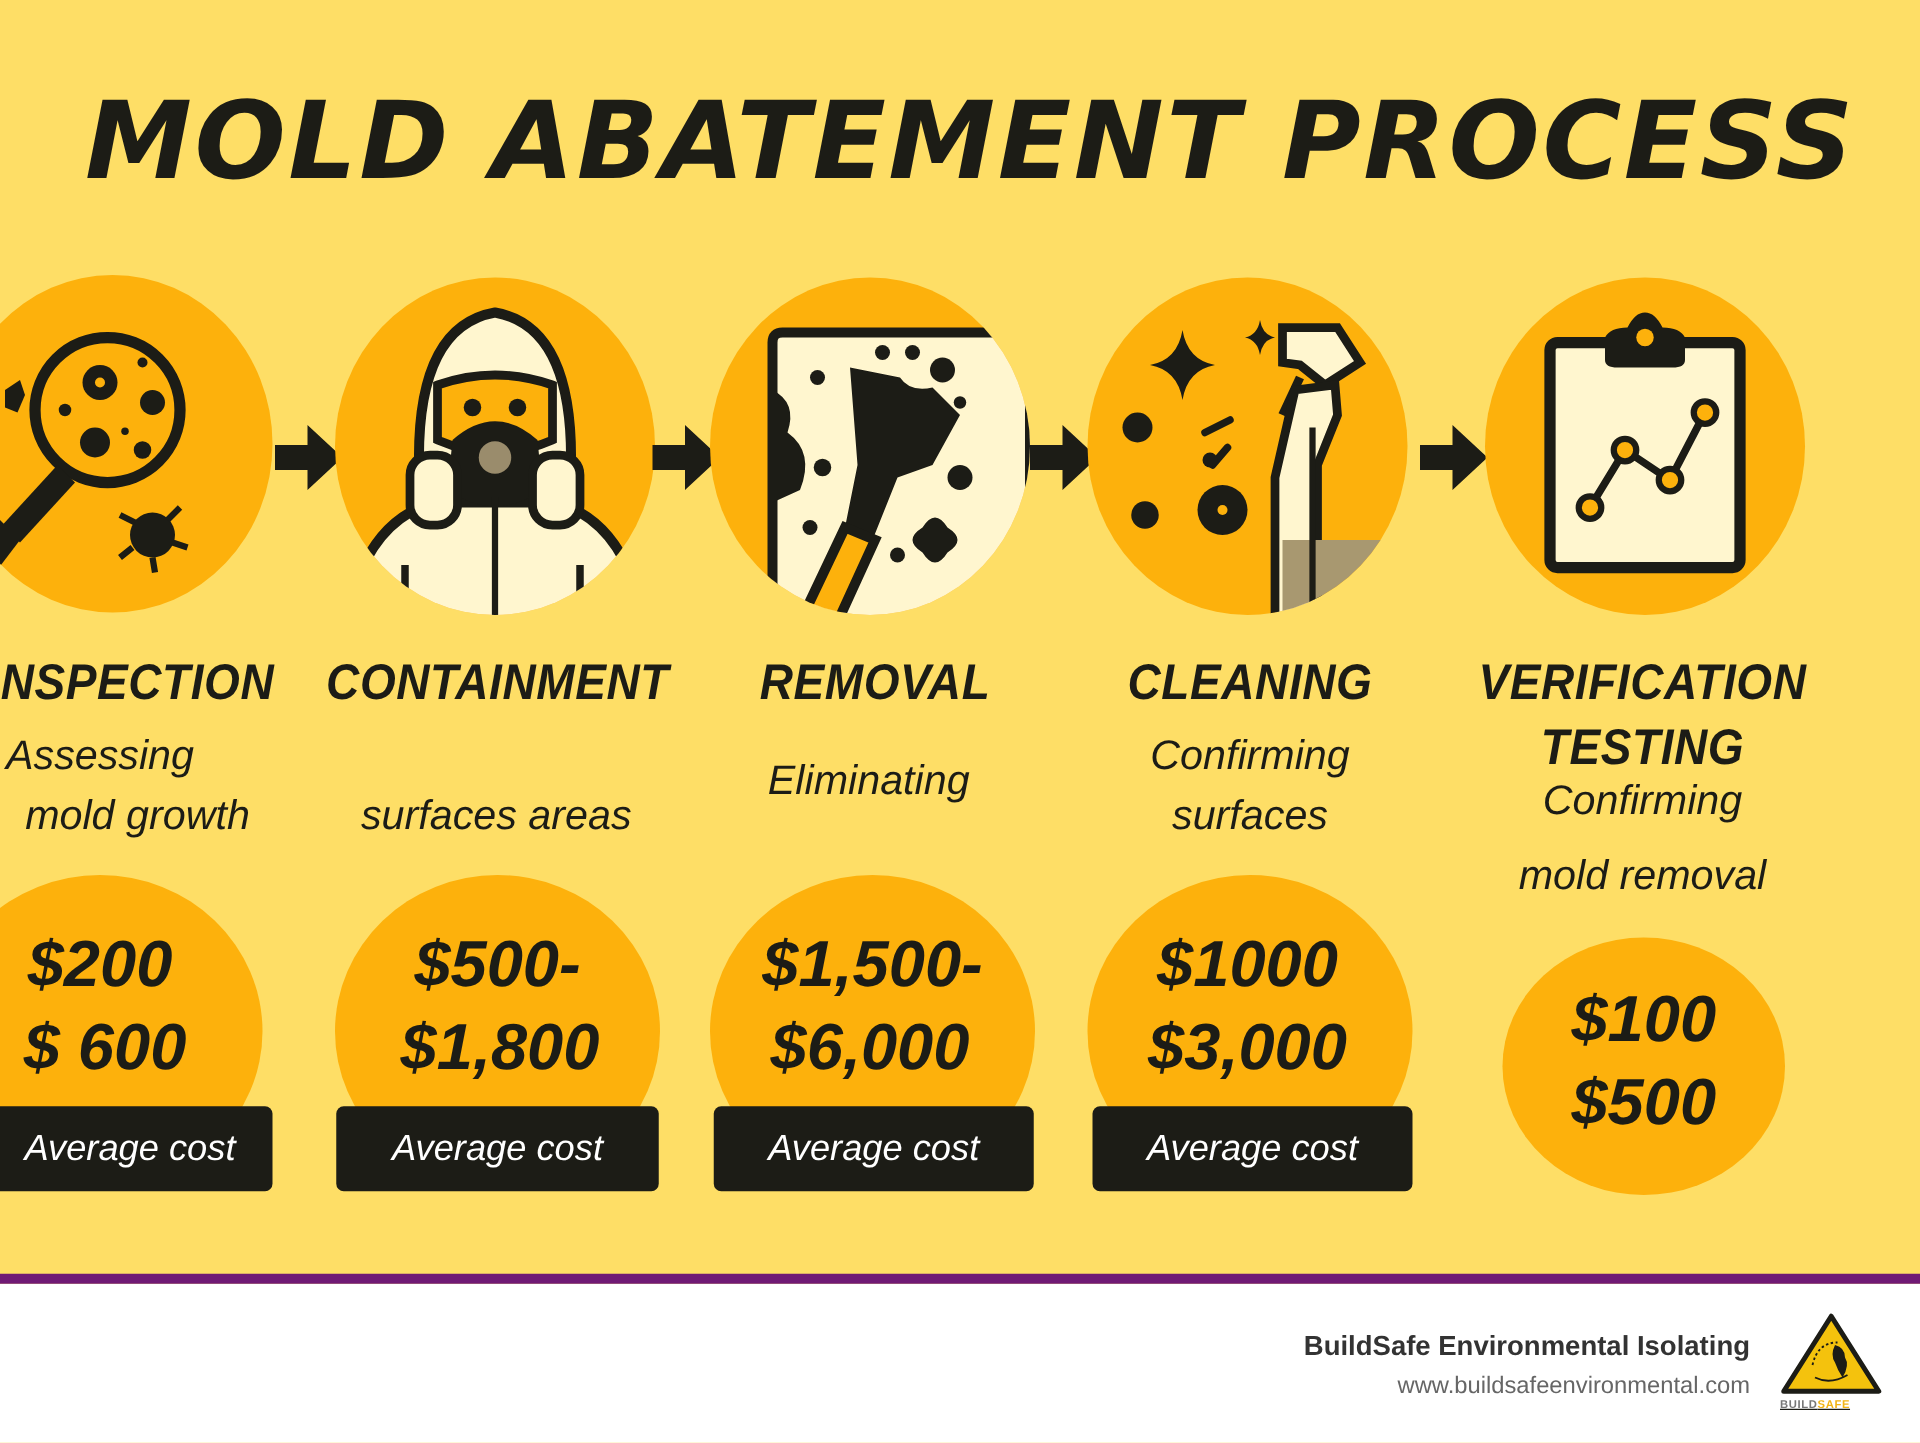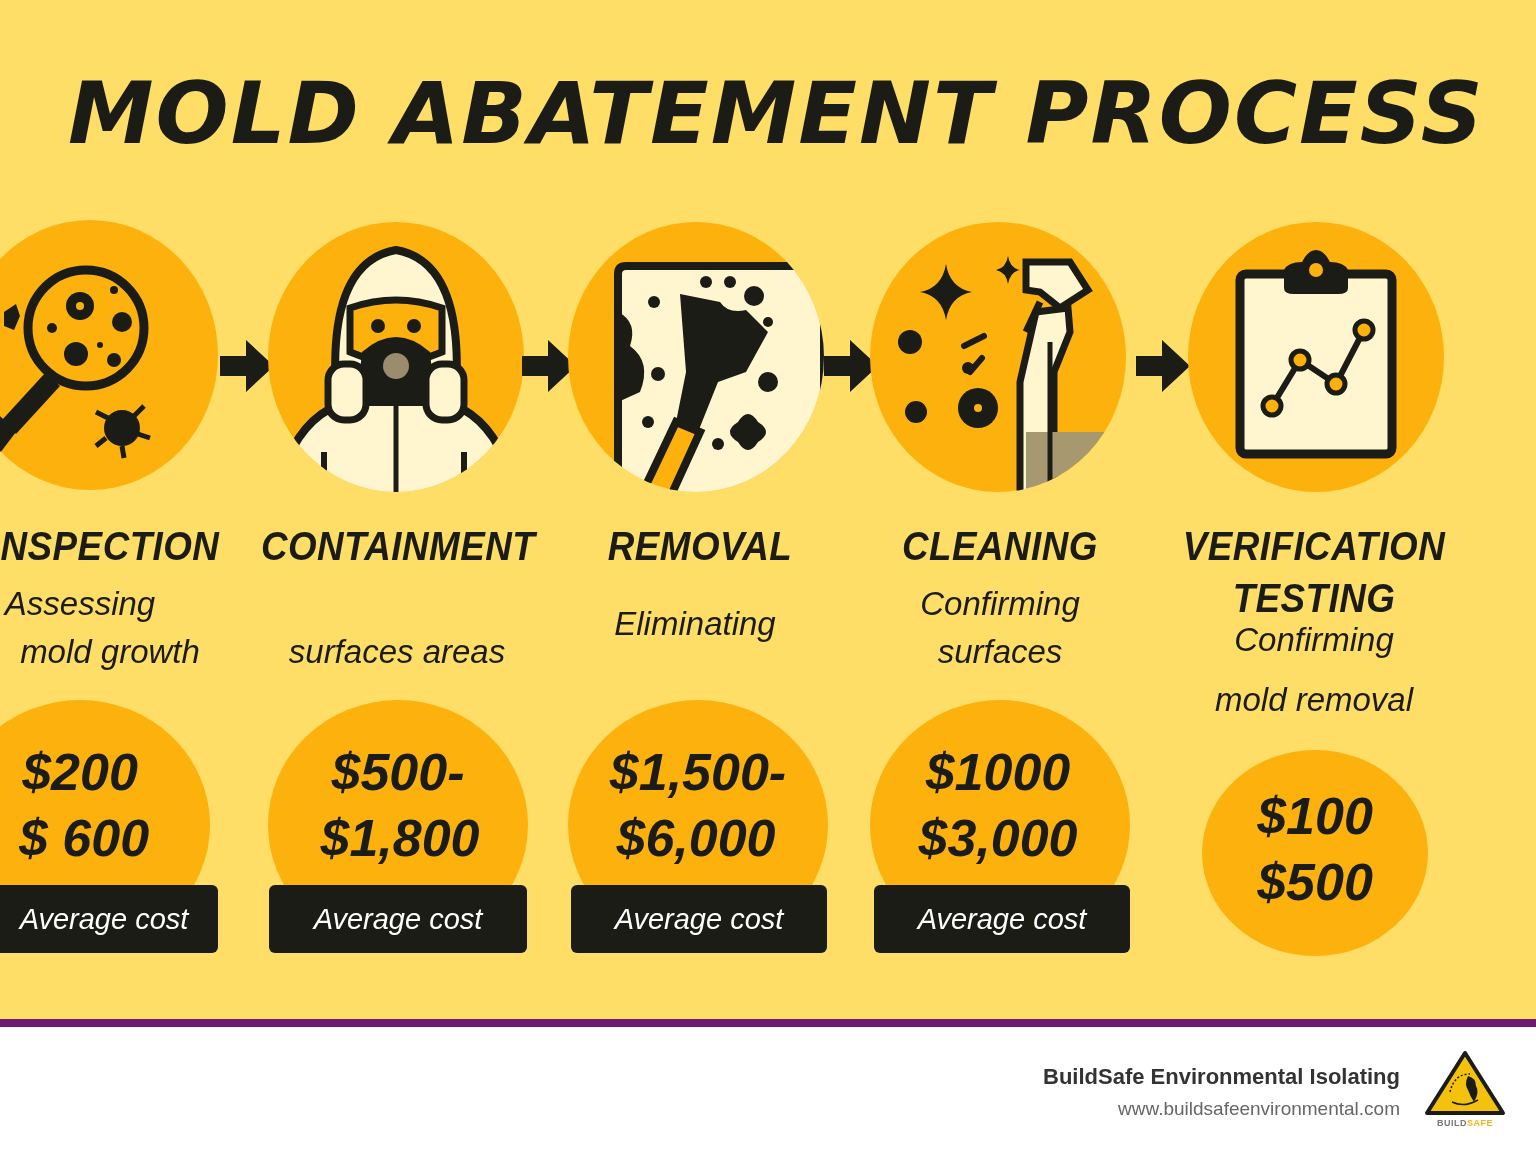--- a/index.html
+++ b/index.html
@@ -62,23 +62,23 @@
       color: #333333; white-space: nowrap;
     }
     .footer-url {
       position: absolute; right: 136px; top: 1098px;
       font-family: "Liberation Sans", sans-serif; font-size: 19px;
       color: #666666; white-space: nowrap;
     }
     .logo { position: absolute; left: 1424px; top: 1050px; width: 82px; height: 80px; }
     .logo svg { position: absolute; left: 0; top: 0; width: 82px; height: 66px; }
     .logo-text {
-      position: absolute; left: 0; top: 68px; width: 82px; text-align: center;
+      position: absolute; left: 0; top: 68px; width: 82px; text-align: left;
       font-family: "Liberation Sans", sans-serif; font-size: 9px; font-weight: bold;
-      letter-spacing: 0.5px; white-space: nowrap;
+      letter-spacing: 0.5px; white-space: nowrap; text-decoration: underline;
     }
     .logo-text .b1 { color: #777777; }
     .logo-text .b2 { color: #f2b416; }
   </style>
 </head>
 <body>
 
 <div class="panel">
 
   <div class="title">MOLD ABATEMENT PROCESS</div>

